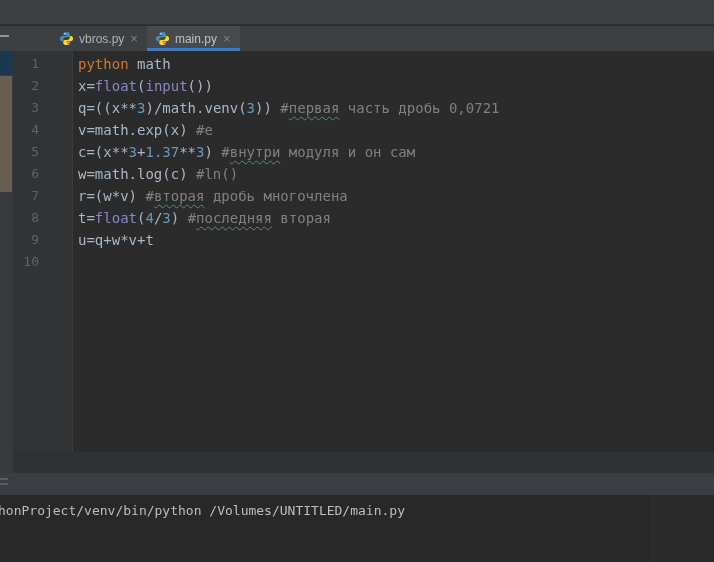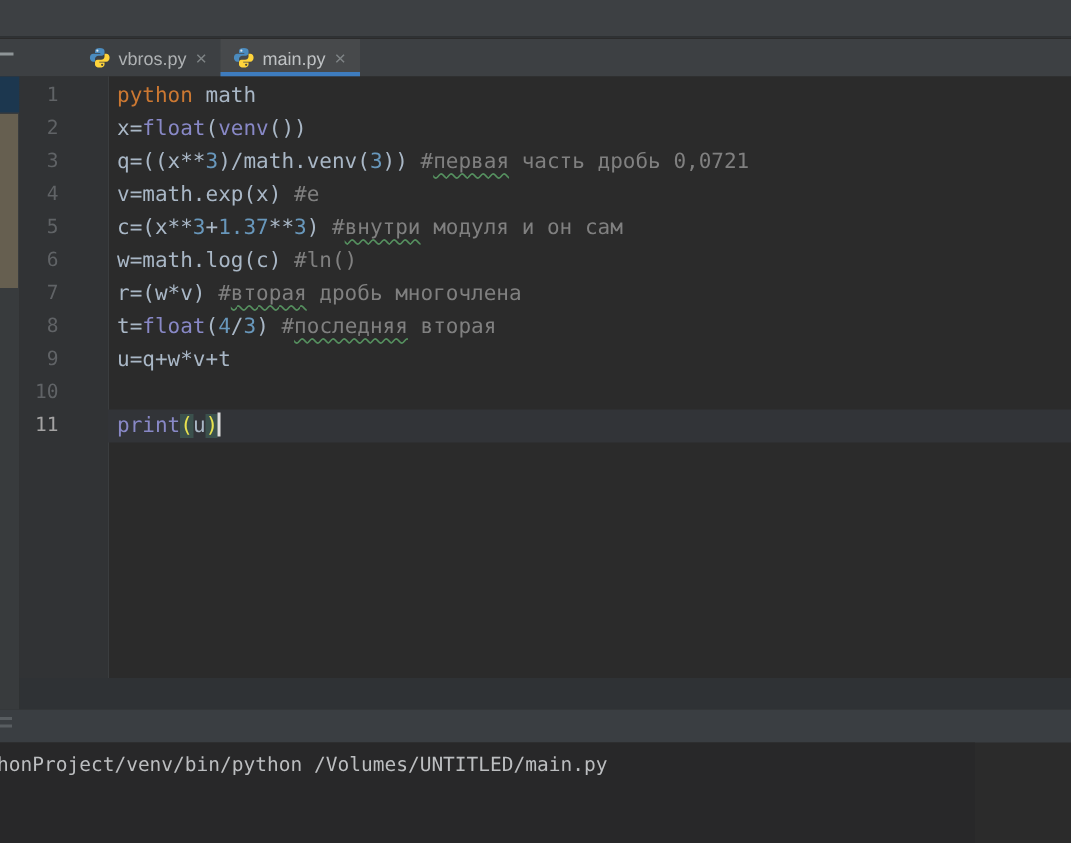--- a/index.html
+++ b/index.html
@@ -101,21 +101,21 @@
   </div>
 
   <div class="editor">
     <div class="lines">
         <div class="row">
           <div class="gut">1</div>
           <div class="code"><span class="tk-kw">python</span><span class="tk-plain"> math</span></div>
         </div>
         <div class="row">
           <div class="gut">2</div>
-          <div class="code"><span class="tk-plain">x=</span><span class="tk-builtin">float</span><span class="tk-plain">(</span><span class="tk-builtin">venv</span><span class="tk-plain">())</span></div>
+          <div class="code"><span class="tk-plain">x=</span><span class="tk-builtin">float</span><span class="tk-plain">(</span><span class="tk-builtin">input</span><span class="tk-plain">())</span></div>
         </div>
         <div class="row">
           <div class="gut">3</div>
           <div class="code"><span class="tk-plain">q=((x**</span><span class="tk-num">3</span><span class="tk-plain">)/math.venv(</span><span class="tk-num">3</span><span class="tk-plain">)) </span><span class="tk-comment">#</span><span class="tk-comment typo">первая</span><span class="tk-comment"> часть дробь 0,0721</span></div>
         </div>
         <div class="row">
           <div class="gut">4</div>
           <div class="code"><span class="tk-plain">v=math.exp(x) </span><span class="tk-comment">#e</span></div>
         </div>
         <div class="row">
@@ -135,24 +135,20 @@
           <div class="code"><span class="tk-plain">t=</span><span class="tk-builtin">float</span><span class="tk-plain">(</span><span class="tk-num">4</span><span class="tk-plain">/</span><span class="tk-num">3</span><span class="tk-plain">) </span><span class="tk-comment">#</span><span class="tk-comment typo">последняя</span><span class="tk-comment"> вторая</span></div>
         </div>
         <div class="row">
           <div class="gut">9</div>
           <div class="code"><span class="tk-plain">u=q+w*v+t</span></div>
         </div>
         <div class="row">
           <div class="gut">10</div>
           <div class="code"></div>
         </div>
-        <div class="row current">
-          <div class="gut">11</div>
-          <div class="code"><span class="tk-builtin">print</span><span class="tk-brace">(</span><span class="tk-plain">u</span><span class="tk-brace">)</span><span class="tk-caret"></span></div>
-        </div>
       </div>
   </div>
 
   <div class="band-a"></div>
 
   <div class="band-b">
     <div class="grip g1"></div>
     <div class="grip g2"></div>
   </div>
 

